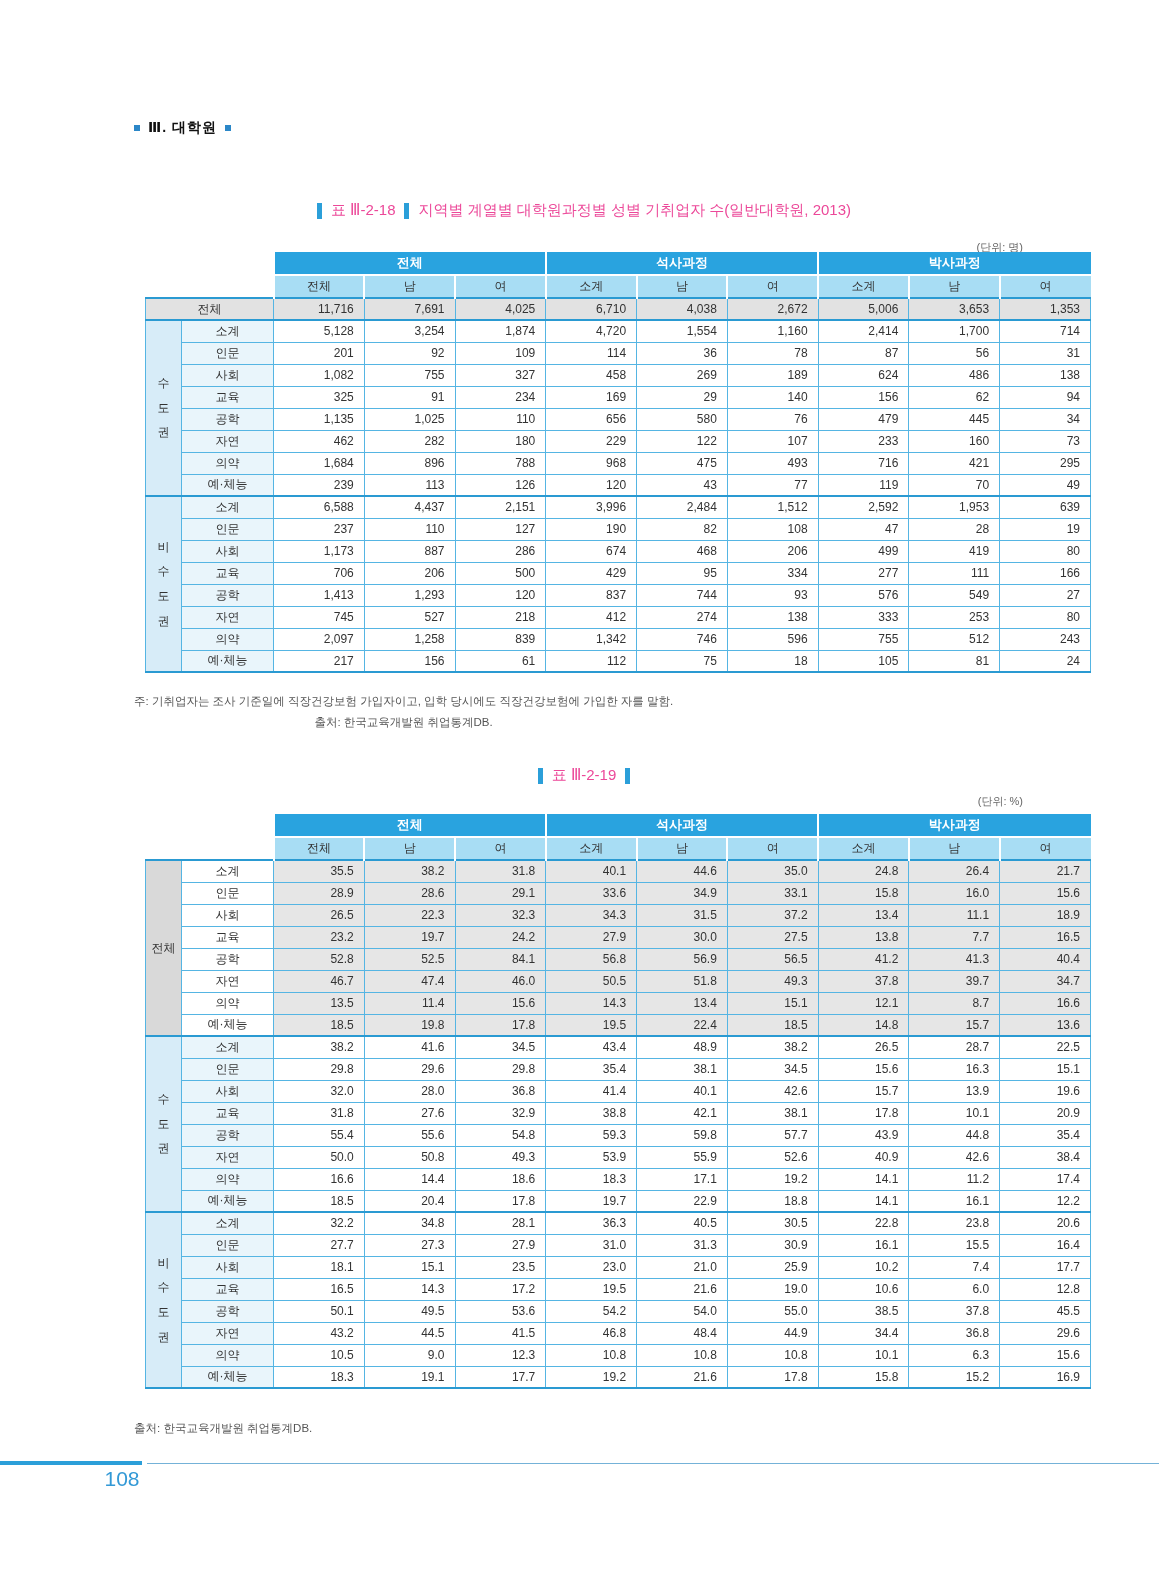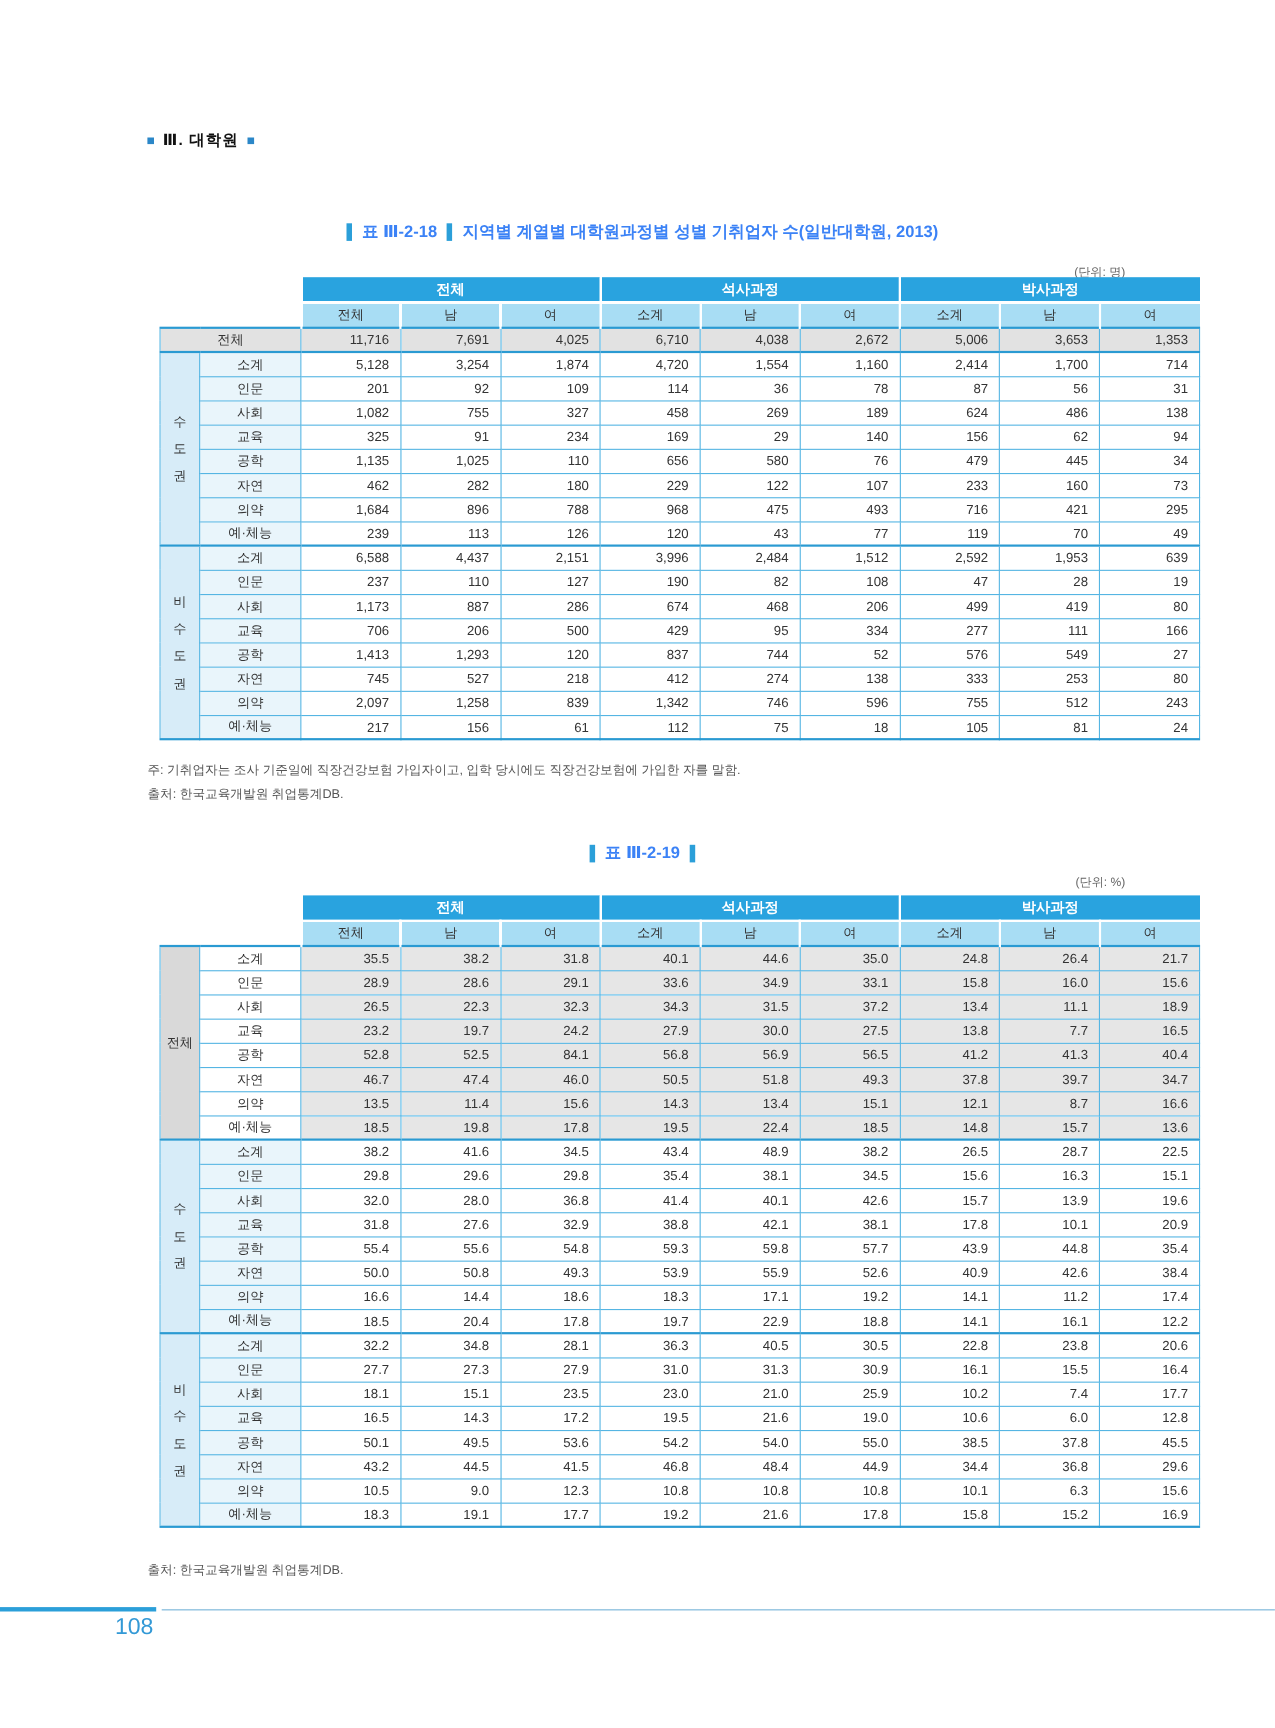--- a/index.html
+++ b/index.html
@@ -25,21 +25,21 @@
   .section-header{
     position:absolute;left:134px;top:119px;display:flex;align-items:center;gap:8px;
     font-size:14px;font-weight:bold;color:#111;letter-spacing:1px;justify-content:center;
   }
   .sq{width:6px;height:6px;background:#2b87c8;}
   .caption{
     position:absolute;left:145px;width:878px;display:flex;align-items:center;
     justify-content:center;gap:9px;
   }
   .cap-bar{width:5px;height:16px;background:var(--accent);flex:0 0 auto;}
-  .cap-label,.cap-title{font-size:15px;font-weight:bold;color:#3b82f6;white-space:nowrap;}
+  .cap-label,.cap-title{font-size:15px;font-weight:normal;color:#ec4899;white-space:nowrap;}
   .unit{
     position:absolute;left:145px;width:878px;text-align:right;
     font-size:11px;color:#666;
   }
   table.stat{
     position:absolute;left:145px;border-collapse:collapse;table-layout:fixed;
     width:946px;border-bottom:2px solid var(--thick);
   }
   .stat td,.stat th{height:22px;padding:0;font-size:12px;font-weight:normal;color:var(--ink);overflow:hidden;}
   .stat .corner{background:#fff;border:none;}
@@ -54,21 +54,21 @@
   .stat td.num{text-align:right;padding-right:10px;}
   .stat td.cat{text-align:center;background:var(--cat);}
   .stat td.grp-lbl{text-align:center;background:var(--grp);line-height:2.05;}
   .stat tr.total-row td{background:var(--grayRow);}
   .stat td.lbl-total{text-align:center;}
   .stat td.n-gray{background:var(--grayData);}
   .stat td.c-plain{background:#fff;}
   .stat td.g-gray{background:var(--grayGrp);}
   .stat tr.sect-start>td{border-top:2px solid var(--thick);}
   .notes{
-    position:absolute;left:134px;font-size:11.5px;color:#555;line-height:21px;
+    position:absolute;left:134px;font-size:11.5px;color:#555;line-height:21px;text-align:center;
   }
   .footer-rule-thick{position:absolute;left:0;top:1461px;width:142px;height:4px;background:var(--accent);}
   .footer-rule-thin{position:absolute;left:147px;top:1463px;width:1012px;height:1px;background:#74b2d8;}
   .page-number{position:absolute;left:96px;top:1467px;width:52px;text-align:center;font-size:21px;color:#3399d6;}
 </style>
 </head>
 <body>
 
 <div class="section-header">
   <span class="sq"></span>
@@ -276,21 +276,21 @@
         <td class="num">111</td>
         <td class="num">166</td>
       </tr>
       <tr>
         <td class="cat">공학</td>
         <td class="num">1,413</td>
         <td class="num">1,293</td>
         <td class="num">120</td>
         <td class="num">837</td>
         <td class="num">744</td>
-        <td class="num">52</td>
+        <td class="num">93</td>
         <td class="num">576</td>
         <td class="num">549</td>
         <td class="num">27</td>
       </tr>
       <tr>
         <td class="cat">자연</td>
         <td class="num">745</td>
         <td class="num">527</td>
         <td class="num">218</td>
         <td class="num">412</td>

